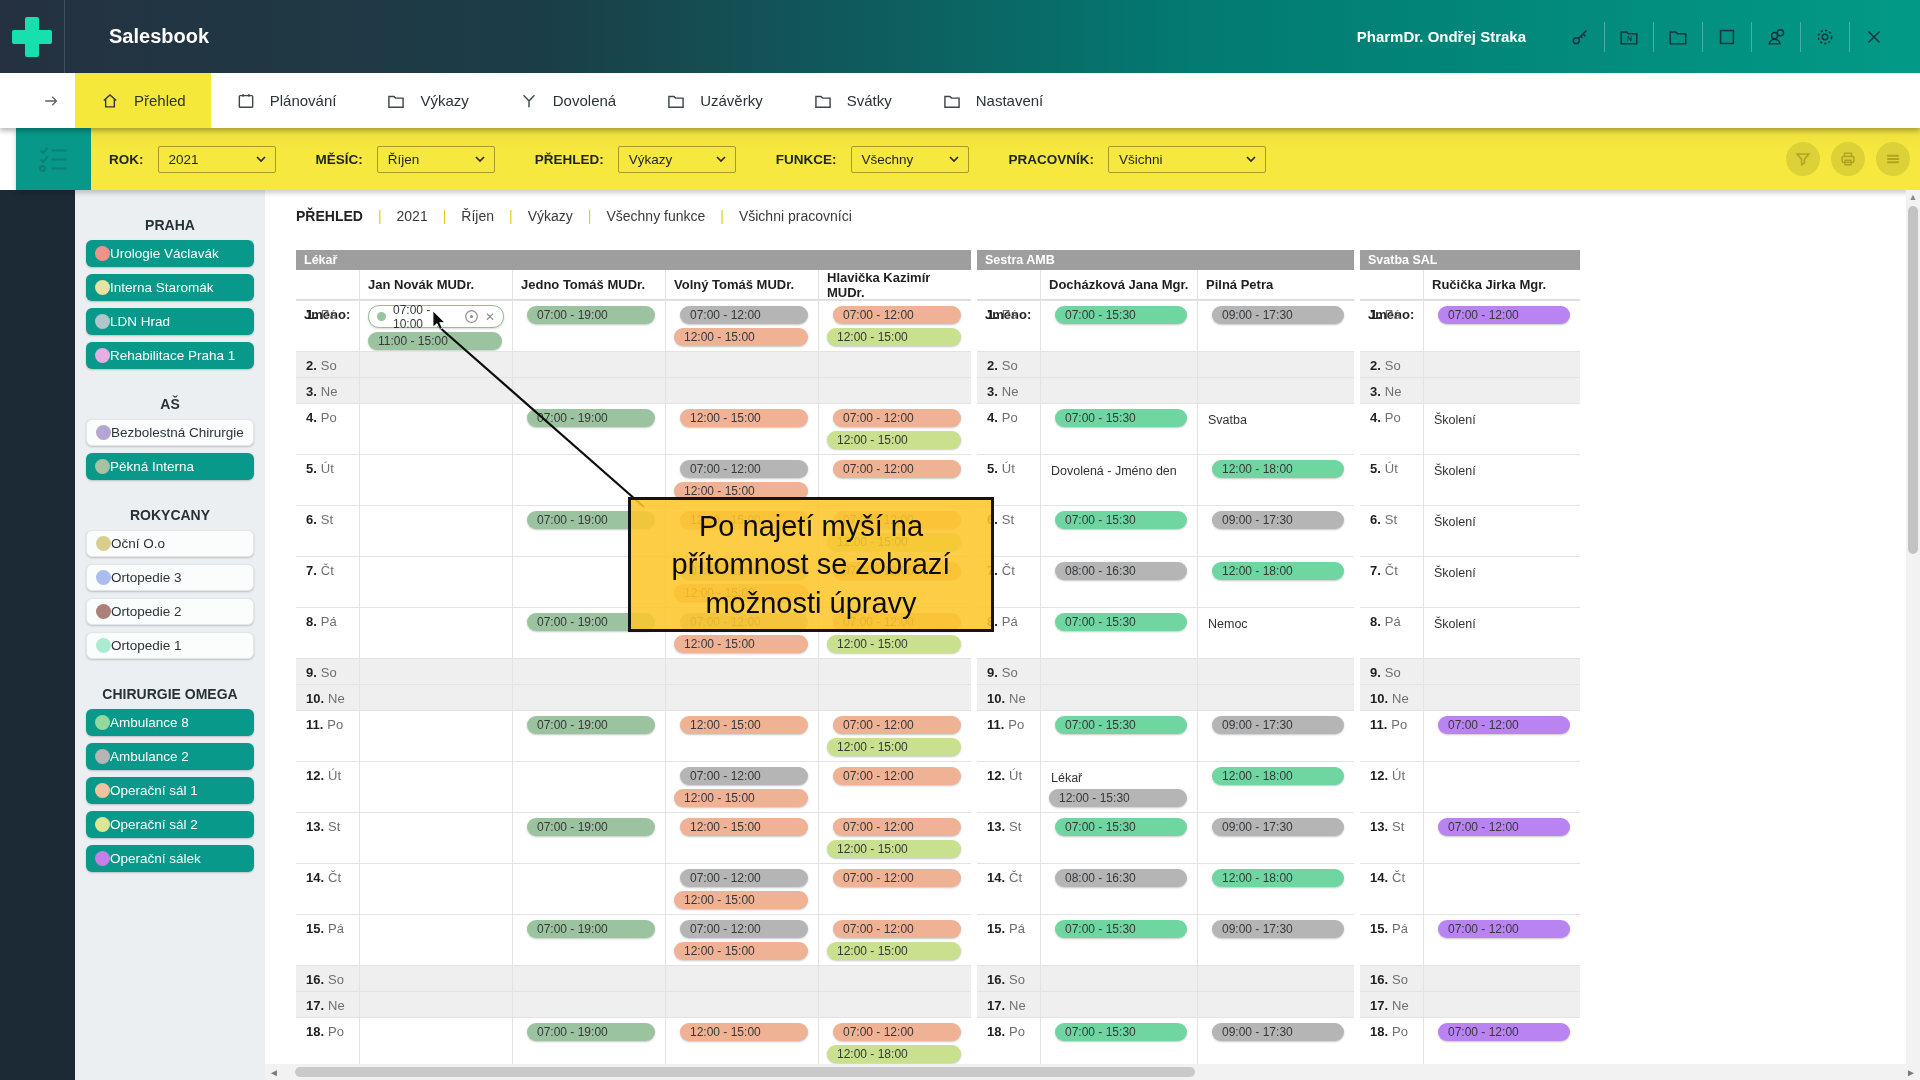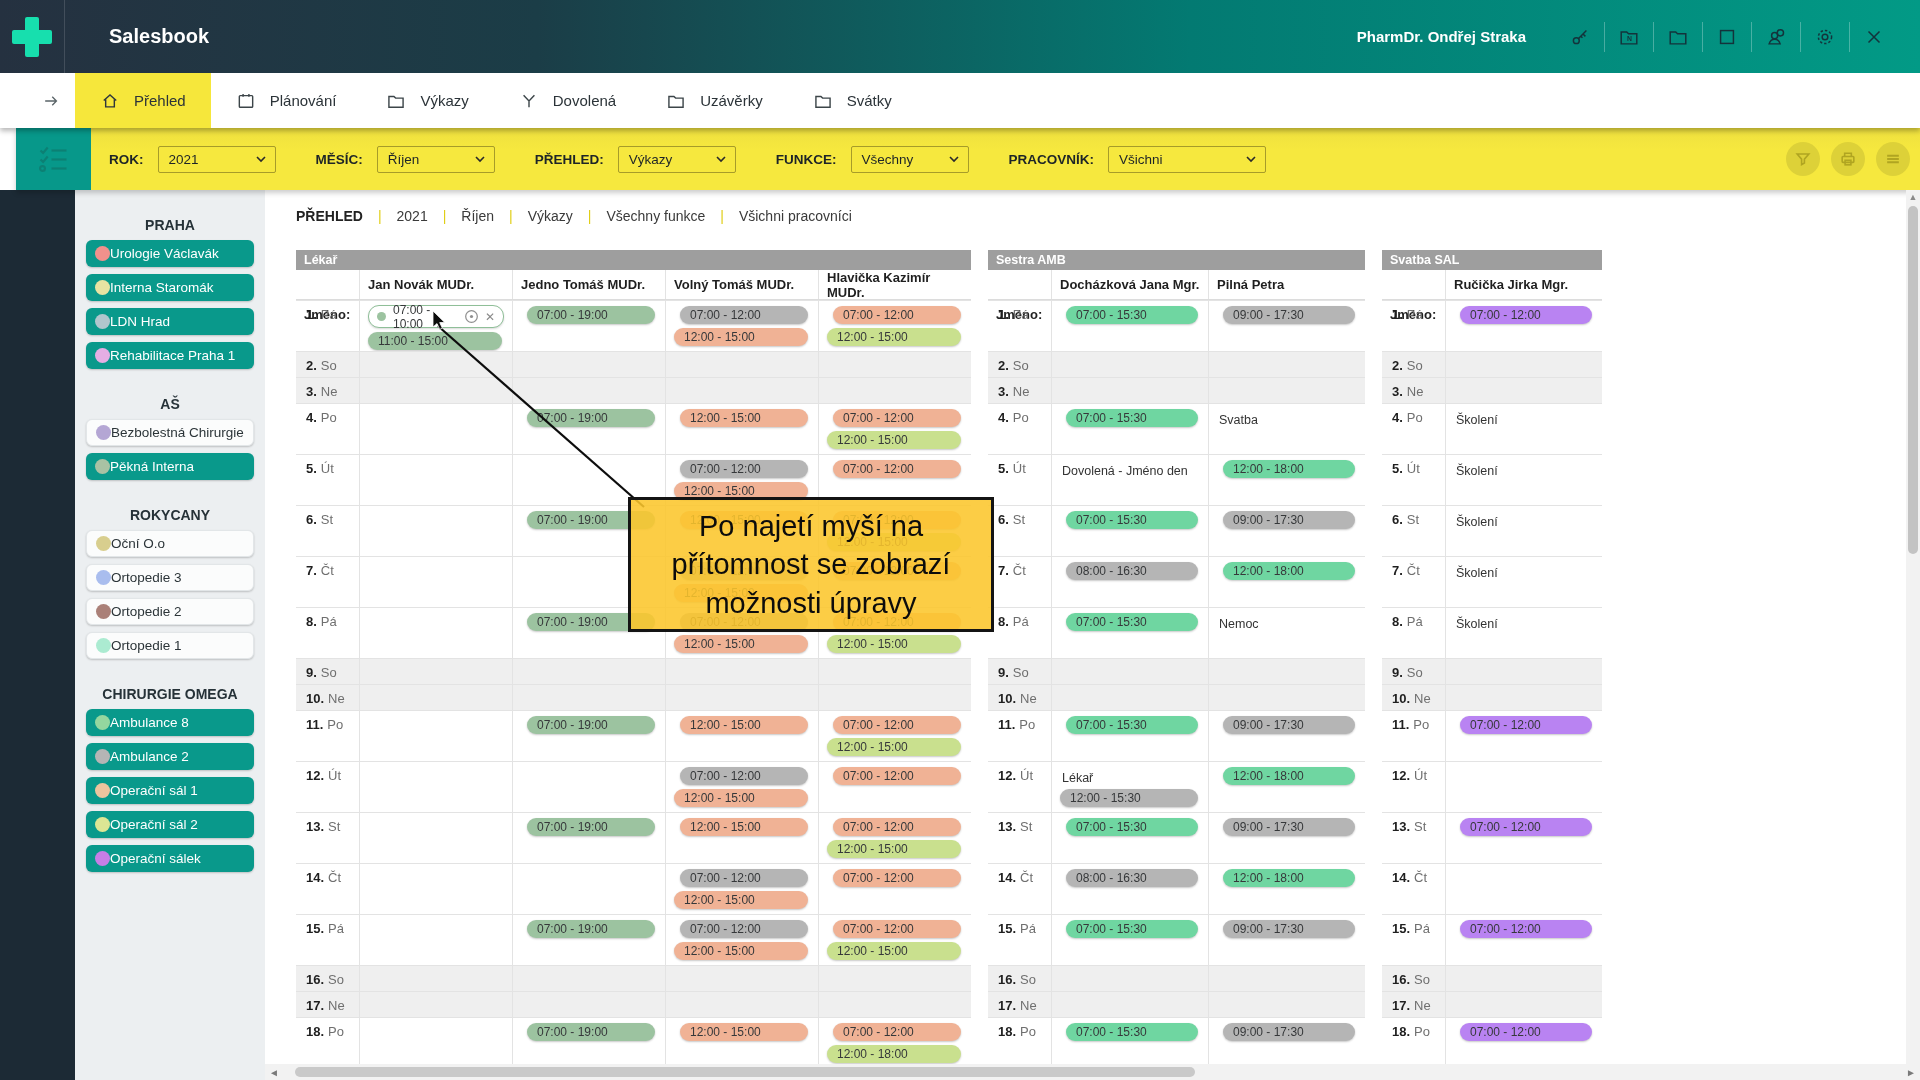--- a/index.html
+++ b/index.html
@@ -53,21 +53,21 @@
   .sbtn.unsel{background:#fbfcfc;color:#2b3438;border:1px solid #e2e6e8;}
   .sdot{width:15px;height:15px;border-radius:50%;flex:none;}
 
   
   .main{position:absolute;left:265px;top:190px;width:1641px;height:874px;background:#fff;overflow:hidden;}
   .breadcrumb{position:absolute;left:31px;top:18px;display:flex;align-items:center;gap:15px;font-size:14px;color:#3a3a3a;}
   .bc-item:first-child{font-weight:bold;color:#222;}
   .bc-sep{color:#e0ce18;}
 
   
-  .table{position:absolute;left:31px;top:60px;display:flex;gap:17px;}
+  .table{position:absolute;left:31px;top:60px;display:flex;gap:6px;}
   .ghead{height:20px;background:#9e9e9e;color:#fff;font-size:12.5px;font-weight:bold;
     display:flex;align-items:center;padding-left:8px;box-sizing:border-box;}
   .colrow{height:30px;display:flex;border-bottom:1px solid #dcdcdc;box-sizing:border-box;}
   .hcell{display:flex;align-items:center;font-weight:bold;font-size:13px;color:#1f1f1f;
     padding-left:8px;box-sizing:border-box;}
   .hcell.col{border-left:1px solid #e3e3e3;}
   .dayw{width:63px;flex:none;margin-top:44px;}
   .g0 .col{width:153px;flex:none;}
   .g1 .col,.g2 .col{width:157px;flex:none;}
   .row{display:flex;border-top:1px solid #e3e3e3;box-sizing:border-box;}
@@ -217,20 +217,28 @@
         <span>Uzávěrky</span>
       </div>
       <div class="tab">
         <span class="icon">
           <svg width="20" height="20" viewBox="0 0 24 24" fill="none" stroke="#3c4549" stroke-width="1.7">
             <path d="M3.5 6.5h6l2 2h9v11h-17z"></path>
           </svg>
         </span>
         <span>Svátky</span>
       </div>
+      <div class="tab">
+        <span class="icon">
+          <svg width="20" height="20" viewBox="0 0 24 24" fill="none" stroke="#3c4549" stroke-width="1.7">
+            <path d="M3.5 6.5h6l2 2h9v11h-17z"></path>
+          </svg>
+        </span>
+        <span>Nastavení</span>
+      </div>
     </div>
 </div>
 
 <div class="filterbar">
   <div class="fb-rail">
     <span class="icon">
       <svg width="36" height="36" viewBox="0 0 36 36" fill="none" stroke="#0c8074" stroke-width="2.2">
         <path d="M4.5 9.5l2.6 2.4 4.6-5.4"></path>
           <path d="M15.5 9.5h15"></path>
         <path d="M4.5 18.5l2.6 2.4 4.6-5.4"></path>

